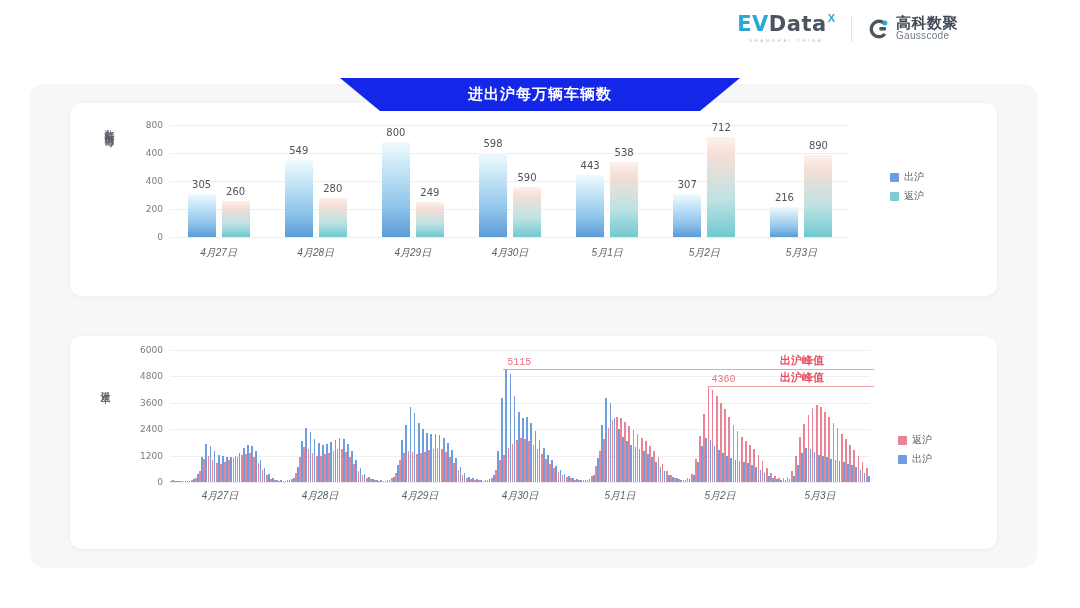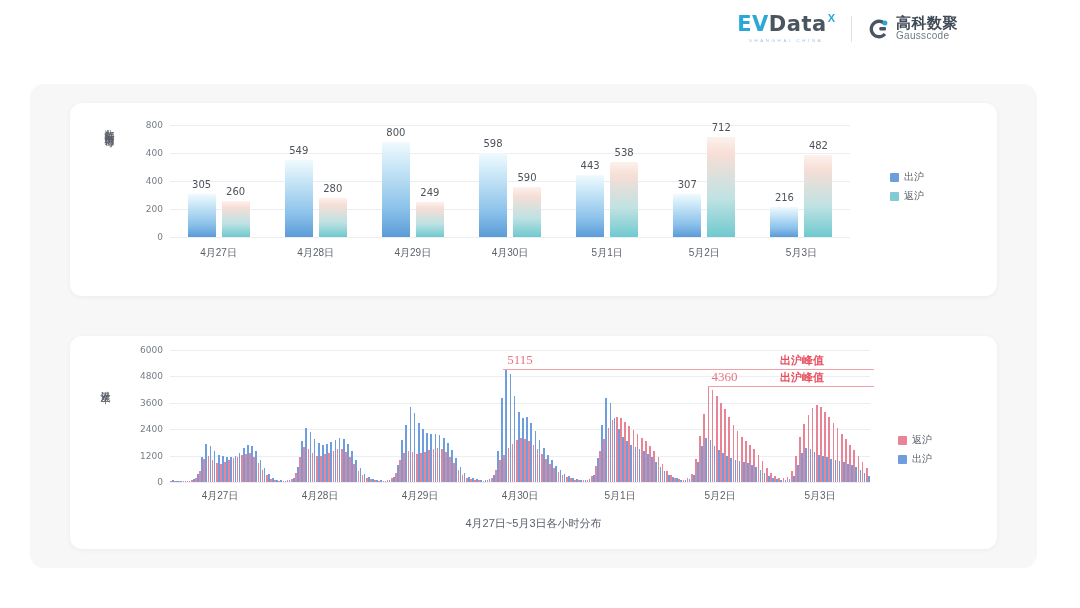--- a/index.html
+++ b/index.html
@@ -58,21 +58,21 @@
   .ytick {
     position: absolute; font-size: 9px; color: #777d85; text-align: right;
     width: 40px; transform: translateY(-50%);
     font-family: "DejaVu Sans", sans-serif;
   }
   .ylabel {
     position: absolute; font-size: 10px; color: #5a6068;
     writing-mode: vertical-rl; text-orientation: upright;
     letter-spacing: -1px; white-space: nowrap;
   }
-  .xtick { position: absolute; font-size: 10px; color: #5a6068; text-align: center; transform: translateX(-50%); }
+  .xtick { position: absolute; font-size: 10px; color: #5a6068; text-align: center; transform: translateX(-50%); font-style: italic; }
 
   
   .gbar { position: absolute; bottom: 0; border-radius: 1px 1px 0 0; }
   .gbar.out { background: linear-gradient(to bottom, #f0fafe 0%, #cfeaf8 22%, #8cc2ea 70%, #5b9bd8 100%); }
   .gbar.ret { background: linear-gradient(to bottom, #fdf1ec 0%, #f6ded6 18%, #bfe2e3 62%, #6fc9cf 100%); }
   .gbar-val {
     position: absolute; font-size: 10px; color: #4d535a; text-align: center;
     transform: translateX(-50%); font-family: "DejaVu Sans", sans-serif;
   }
 
@@ -83,22 +83,22 @@
   .legend-lb { font-size: 10px; color: #5a6068; }
 
   
   .hbar { position: absolute; bottom: 0; }
   .hbar.ret { background: #e88496; }
   .hbar.out { background: #6e9ede; }
 
   
   .peakline { position: absolute; height: 1px; background: #f2a0a8; }
   .peakval {
-    position: absolute; font-size: 13px; color: #e8747f;
-    transform: translateY(-100%); font-family: Liberation Serif, serif;
+    position: absolute; font-size: 10px; color: #e8747f;
+    transform: translateY(-100%); font-family: Liberation Mono, monospace;
   }
   .peaklabel { position: absolute; font-size: 11px; font-weight: 700; color: #e8505f; transform: translateY(-50%); }
 
   .caption { position: absolute; font-size: 11px; color: #5a6068; text-align: center; width: 100%; }
 </style>
 </head>
 <body>
 
 <div id="root">
 
@@ -119,20 +119,23 @@
           <circle cx="16.9" cy="5.1" r="2.5" fill="#2aa8d8"></circle>
         </svg>
       </span>
       <span class="logo-gs-text">
         <span class="logo-gs-cn">高科数聚</span>
         <span class="logo-gs-en">Gausscode</span>
       </span>
     </div>
   </div>
 
+  <div class="banner" id="banner-1">
+    <span class="banner-text">进出沪每万辆车辆数</span>
+  </div>
 
   <div class="panel">
 
     <div class="card" id="card-bar">
       <div class="ylabel" id="bar-ylabel" style="left: 32px; top: 26px; height: 108px;">每万辆出行车辆数</div>
       <div class="plot" id="bar-plot" style="left: 100px; top: 22px; width: 680px; height: 112px;">
           <div class="gridline" style="top: 112px; width: 680px;"></div>
           <div class="gridline" style="top: 84px; width: 680px;"></div>
           <div class="gridline" style="top: 56px; width: 680px;"></div>
           <div class="gridline" style="top: 28px; width: 680px;"></div>
@@ -179,21 +182,21 @@
         <div class="gbar-val" style="left: 423px; top: 35.28px;">598</div>
         <div class="gbar-val" style="left: 457px; top: 68.6px;">590</div>
         <div class="xtick" style="left: 440px; top: 143px;">4月30日</div>
         <div class="gbar-val" style="left: 520.143px; top: 56.98px;">443</div>
         <div class="gbar-val" style="left: 554.143px; top: 43.68px;">538</div>
         <div class="xtick" style="left: 537.143px; top: 143px;">5月1日</div>
         <div class="gbar-val" style="left: 617.286px; top: 76.02px;">307</div>
         <div class="gbar-val" style="left: 651.286px; top: 19.32px;">712</div>
         <div class="xtick" style="left: 634.286px; top: 143px;">5月2日</div>
         <div class="gbar-val" style="left: 714.429px; top: 88.76px;">216</div>
-        <div class="gbar-val" style="left: 748.429px; top: 37.1px;">482</div>
+        <div class="gbar-val" style="left: 748.429px; top: 37.1px;">890</div>
         <div class="xtick" style="left: 731.429px; top: 143px;">5月3日</div>
       </div>
 
     <div class="card" id="card-line">
       <div class="ylabel" id="line-ylabel" style="left: 28px; top: 50px;">车次累计</div>
       <div class="plot" id="line-plot" style="left: 100px; top: 14px; width: 700px; height: 132px;">
           <div class="gridline" style="top: 132px; width: 700px;"></div>
           <div class="gridline" style="top: 105.6px; width: 700px;"></div>
           <div class="gridline" style="top: 79.2px; width: 700px;"></div>
           <div class="gridline" style="top: 52.8px; width: 700px;"></div>
@@ -543,21 +546,20 @@
       <div class="legend" id="line-legend" style="left: 828px; top: 97px;">
           <div class="legend-row">
             <div class="legend-sw" style="background: rgb(232, 132, 150);"></div>
             <div class="legend-lb">返沪</div>
           </div>
           <div class="legend-row">
             <div class="legend-sw" style="background: rgb(110, 158, 222);"></div>
             <div class="legend-lb">出沪</div>
           </div>
         </div>
-      <div class="caption" id="line-caption" style="left: 0px; top: 180px;">4月27日~5月3日各小时分布</div>
     <div class="ytick" style="left: 53px; top: 146px;">0</div>
         <div class="ytick" style="left: 53px; top: 119.6px;">1200</div>
         <div class="ytick" style="left: 53px; top: 93.2px;">2400</div>
         <div class="ytick" style="left: 53px; top: 66.8px;">3600</div>
         <div class="ytick" style="left: 53px; top: 40.4px;">4800</div>
         <div class="ytick" style="left: 53px; top: 14px;">6000</div>
         <div class="xtick" style="left: 150px; top: 153px;">4月27日</div>
         <div class="xtick" style="left: 250px; top: 153px;">4月28日</div>
         <div class="xtick" style="left: 350px; top: 153px;">4月29日</div>
         <div class="xtick" style="left: 450px; top: 153px;">4月30日</div>

